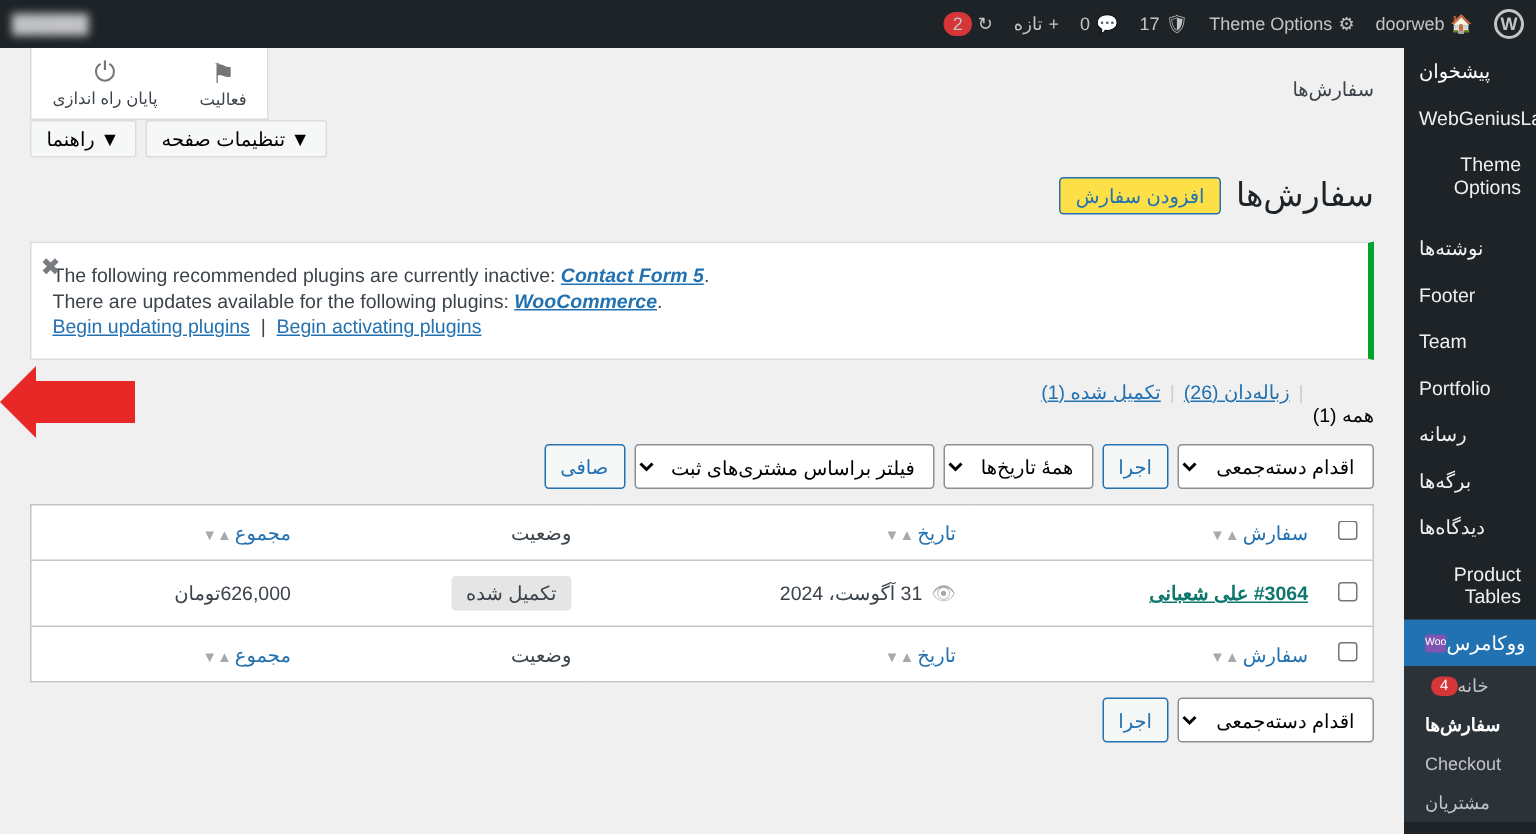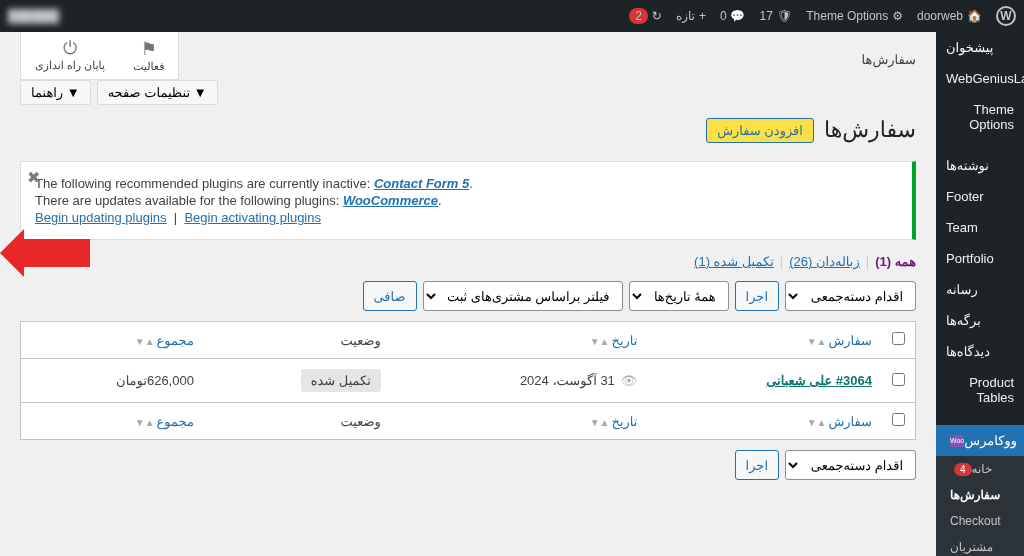--- a/index.html
+++ b/index.html
@@ -11,21 +11,21 @@
 .admin-bar span, .admin-bar a { color: #c3c4c7; font-size: 12px; display: flex; align-items: center; gap: 4px; }
 .ab-icon { font-size: 14px; }
 .badge-red { background: #d63638; color: #fff; border-radius: 10px; padding: 1px 6px; font-size: 11px; }
 .wp-logo { width: 20px; height: 20px; border-radius: 50%; border: 2px solid #c3c4c7; display: inline-flex; align-items: center; justify-content: center; font-weight: bold; }
 
 
 .wrap { display: flex; min-height: calc(100vh - 32px); }
 .sidebar { width: 88px; background: #1d2327; color: #f0f0f1; flex-shrink: 0; }
 .sidebar-item { padding: 8px 10px; font-size: 13px; cursor: pointer; display: flex; align-items: center; justify-content: flex-end; }
 .sidebar-item.top { color: #fff; }
-.sidebar-item.current { background: #2271b1; color: #fff; position: relative; margin-top: 12px; }
+.sidebar-item.current { background: #2271b1; color: #fff; position: relative; }
 .sidebar-item.current::before { content: ""; position: absolute; left: -8px; top: 50%; transform: translateY(-50%); border: 8px solid transparent; border-left-color: #f0f0f1; }
 .sidebar-sub { background: #2c3338; }
 .sidebar-sub .sidebar-item { padding: 6px 14px; font-size: 12px; color: #c3c4c7; }
 .sidebar-sub .sidebar-item.active { color: #fff; font-weight: 600; }
 .sidebar-badge { background: #d63638; color: #fff; border-radius: 9px; font-size: 10px; padding: 1px 6px; margin-left: 4px; }
 .woo-icon { width: 16px; height: 12px; background: #7f54b3; border-radius: 2px; color: #fff; font-size: 7px; display: inline-flex; align-items: center; justify-content: center; margin-left: 4px; }
 
 
 .main { flex: 1; padding: 0 20px 20px 20px; position: relative; }
 .activity-strip { position: absolute; top: 0; left: 20px; background: #fff; border: 1px solid #dcdcde; border-top: none; display: flex; direction: ltr; }
@@ -41,21 +41,21 @@
 
 .notice { border: 1px solid #dcdcde; border-right: 4px solid #00a32a; background: #fff; padding: 12px 14px; margin-bottom: 14px; position: relative; direction: ltr; text-align: left; }
 .notice p { margin: 2px 0; font-size: 13px; color: #3c434a; }
 .notice a { color: #2271b1; text-decoration: underline; }
 .notice strong a { font-style: italic; }
 .notice .close { position: absolute; left: 6px; top: 6px; color: #787c82; font-size: 16px; cursor: pointer; direction: rtl; }
 
 .subsub { display: flex; gap: 6px; font-size: 13px; margin-bottom: 10px; }
 .subsub span { color: #646970; }
 .subsub .sep { color: #ccc; }
-.subsub .active-v { color: #701a75; font-weight: 700; }
+.subsub .active-v { color: #000000; font-weight: 400; margin-top: 15px; }
 .subsub a { color: #2271b1; }
 
 .search-row { display: flex; justify-content: flex-start; margin: -40px 0 14px 0; direction: ltr; }
 .search-wrap { border: 4px solid #e82727; padding: 8px; display: flex; gap: 6px; align-items: center; }
 .search-wrap input[type=text] { border: 1px solid #8c8f94; border-radius: 3px; padding: 4px 6px; width: 130px; height: 28px; }
 .search-wrap button { border: 1px solid #2271b1; color: #2271b1; background: #fff; padding: 4px 10px; border-radius: 3px; cursor: pointer; }
 .arrow { width: 70px; height: 28px; background: #e82727; margin-right: 28px; position: relative; align-self: center; }
 .arrow::after { content: ""; position: absolute; left: -20px; top: -10px; border: 24px solid transparent; border-right-color: #e82727; border-left: 0; }
 
 .filter-bar { display: flex; gap: 6px; align-items: center; margin-bottom: 10px; flex-wrap: wrap; }

